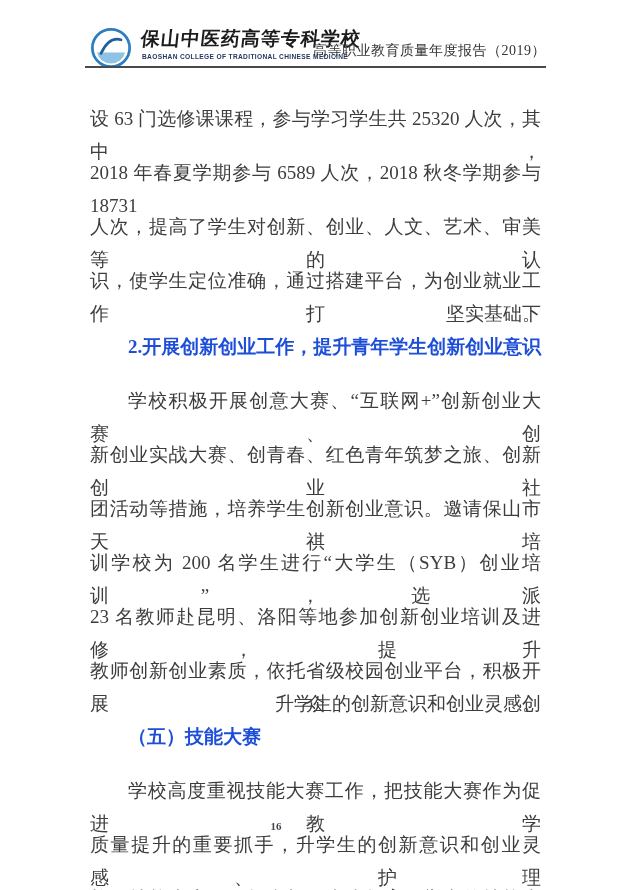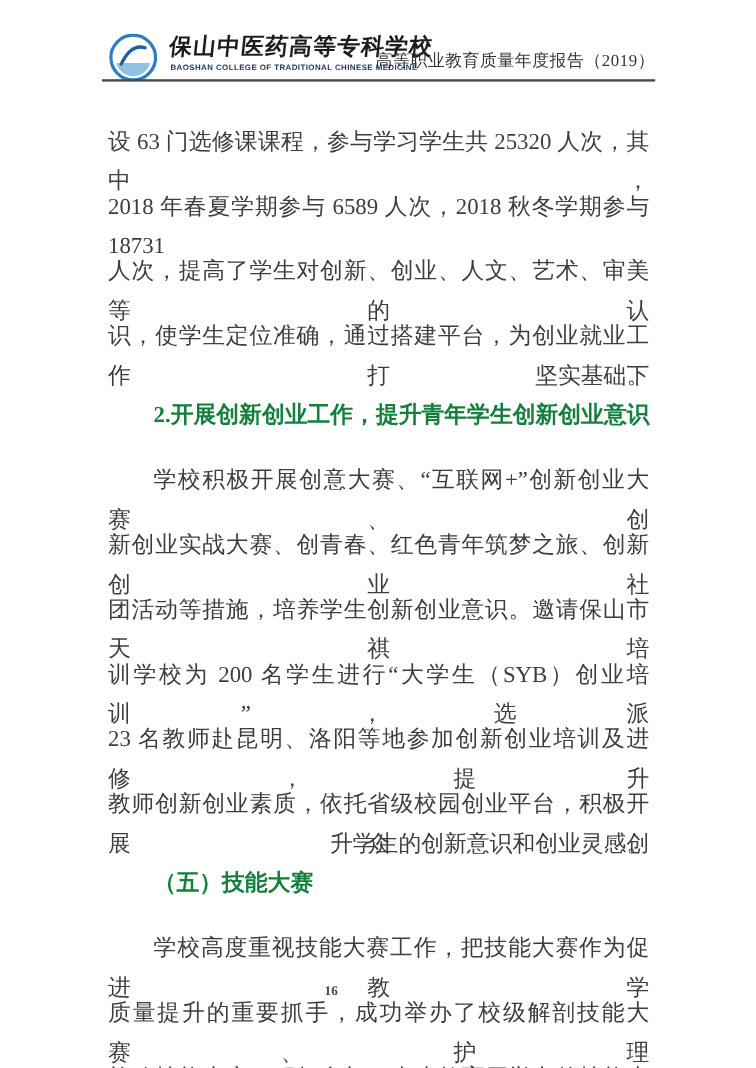--- a/index.html
+++ b/index.html
@@ -32,21 +32,21 @@
   }
   
   .body-text { position:absolute; left:90px; top:81px; width:451px; }
   .line {
     height:33px; line-height:33px; font-size:19px; color:#3d3d3d;
     white-space:nowrap; overflow:visible;
   }
   .just { text-align:justify; text-align-last:justify; white-space:normal;margin-top:21px; }
   .left { text-align:right; }
   .indent { text-indent:38px; }
-  .heading { font-weight:bold; color:#15803d; text-indent:38px; text-align:left; }
+  .heading { font-weight:bold; color:#1d4ed8; text-indent:38px; text-align:left; }
   
   .footer { position:absolute; left:0; top:816px; width:552px; text-align:center; }
   .page-number {
     display:inline-block; font-size:11px; font-weight:bold; color:#44464f;
   }
 </style>
 </head>
 <body>
 
 <div class="page">
@@ -73,21 +73,21 @@
     <div class="line heading">2.开展创新创业工作，提升青年学生创新创业意识</div>
     <div class="line just indent">学校积极开展创意大赛、“互联网+”创新创业大赛、创</div>
     <div class="line just">新创业实战大赛、创青春、红色青年筑梦之旅、创新创业社</div>
     <div class="line just">团活动等措施，培养学生创新创业意识。邀请保山市天祺培</div>
     <div class="line just">训学校为 200 名学生进行“大学生（SYB）创业培训”，选派</div>
     <div class="line just">23 名教师赴昆明、洛阳等地参加创新创业培训及进修，提升</div>
     <div class="line just">教师创新创业素质，依托省级校园创业平台，积极开展众创</div>
     <div class="line left">升学生的创新意识和创业灵感。</div>
     <div class="line heading">（五）技能大赛</div>
     <div class="line just indent">学校高度重视技能大赛工作，把技能大赛作为促进教学</div>
-    <div class="line just">质量提升的重要抓手，成功举办了校级解剖技能大赛、护理</div>
+    <div class="line just">质量提升的重要抓手，升学生的创新意识和创业灵感、护理</div>
     <div class="line just">检验技能大赛。积极参加云南省教育厅举办的技能大赛，</div>
     <div class="line just">2018 年护理技能大赛 2 人获三等奖、中药传统技能大赛 1 人</div>
     <div class="line just">获三等奖、药学综合技能大赛 2 人获三等奖。在 2018 “慧</div>
     <div class="line just">医谷杯”全国中医大学生临床能力大赛（高职组）中排名第</div>
   </div>
 
   <div class="footer">
     <span class="page-number">16</span>
   </div>
 

